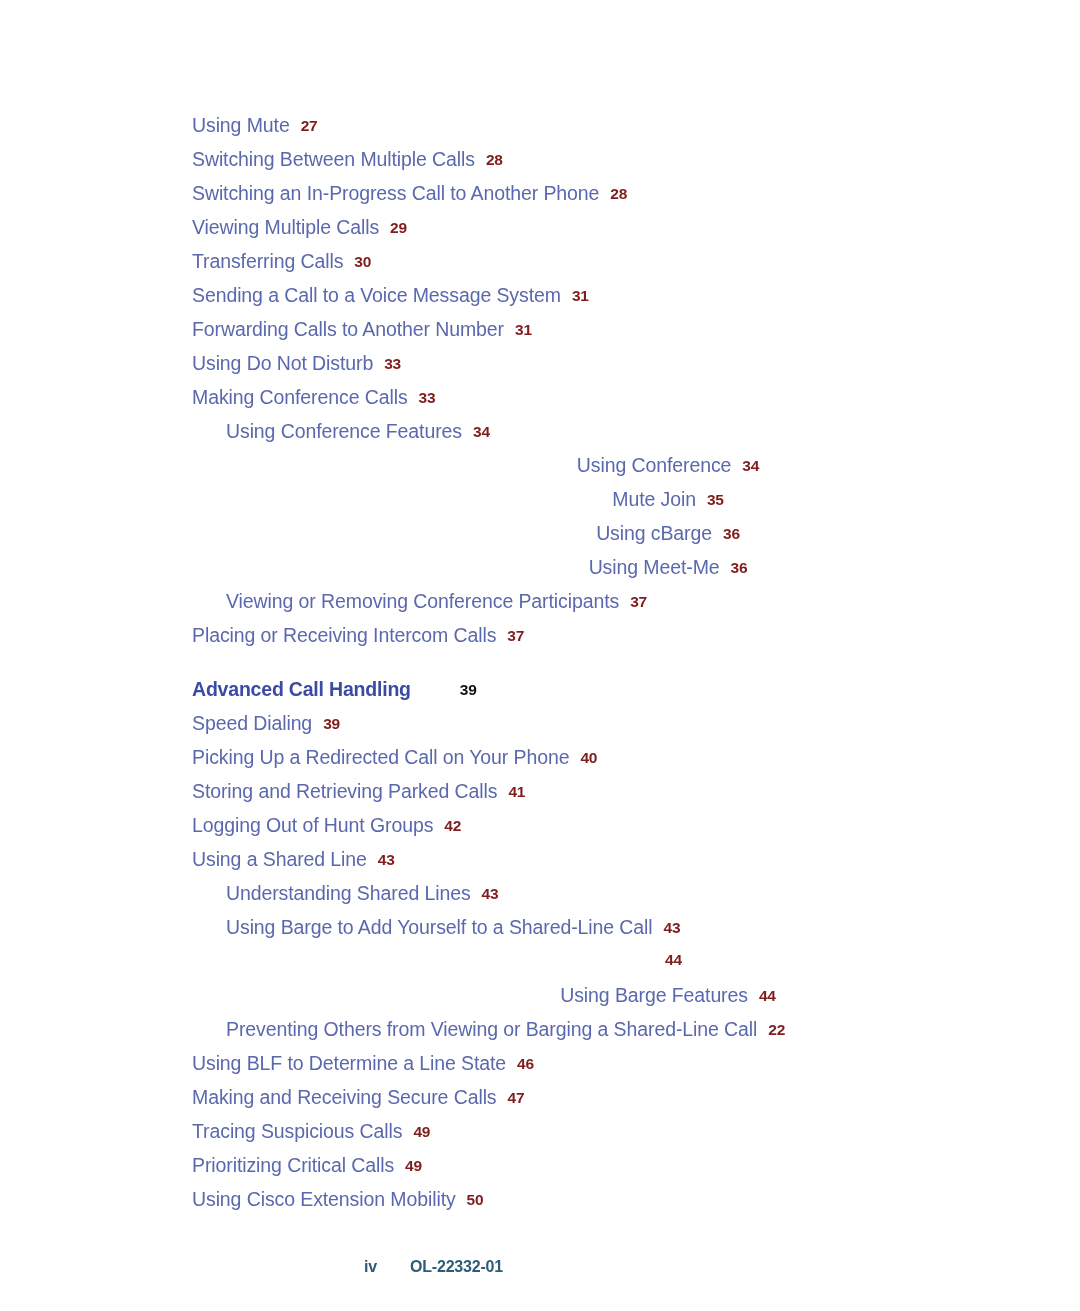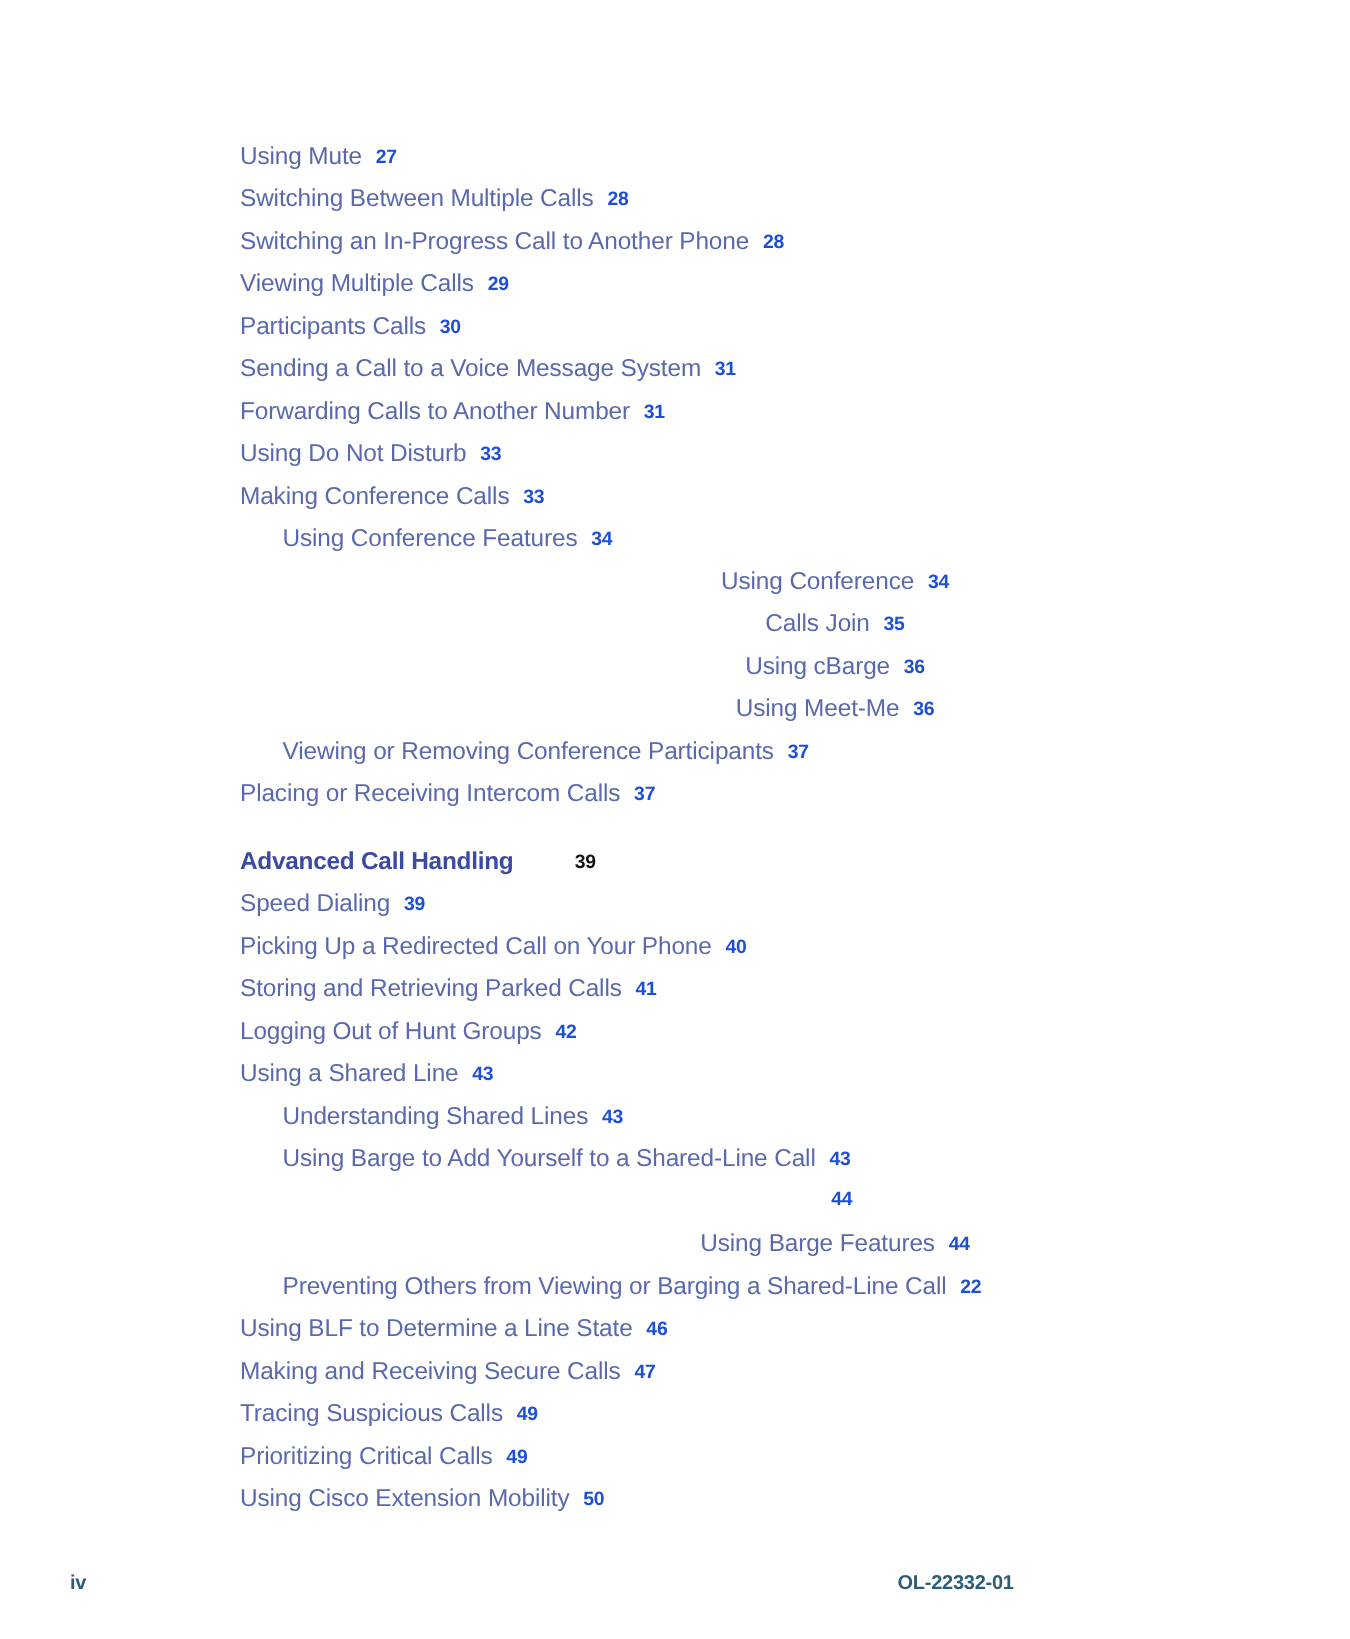--- a/index.html
+++ b/index.html
@@ -49,21 +49,21 @@
 
   .toc-entry .title {
     display: inline-block;
   }
 
   .toc-entry .pageno {
     display: inline-block;
     margin-left: 11px;
     font-size: 15.5px;
     font-weight: 700;
-    color: #1d4ed8;
+    color: #7f1d1d;
     letter-spacing: -0.2px;
     position: relative;
     top: -1px;
   }
 
   
   .toc-entry.heading {
     margin-top: 20px;
     font-weight: 700;
     color: #3b4aa3;
@@ -82,21 +82,21 @@
   .footer {
     position: absolute;
     left: 0;
     right: 0;
     top: 1250px;
     height: 34px;
     padding: 0 58px 0 56px;
     box-sizing: border-box;
     display: flex;
     align-items: center;
-    justify-content: space-between;
+    justify-content: center;
     font-size: 16px;
     font-weight: 700;
     color: #2b5c78;
     letter-spacing: -0.2px;
   }
 
   .footer .folio-left { text-align: left; }
   .footer .folio-right { text-align: right; margin-left: 33px; }
 </style>
 </head>
@@ -115,21 +115,21 @@
       </div>
       <div class="toc-entry lvl0">
         <span class="title">Switching an In-Progress Call to Another Phone</span>
         <span class="pageno">28</span>
       </div>
       <div class="toc-entry lvl0">
         <span class="title">Viewing Multiple Calls</span>
         <span class="pageno">29</span>
       </div>
       <div class="toc-entry lvl0">
-        <span class="title">Participants Calls</span>
+        <span class="title">Transferring Calls</span>
         <span class="pageno">30</span>
       </div>
       <div class="toc-entry lvl0">
         <span class="title">Sending a Call to a Voice Message System</span>
         <span class="pageno">31</span>
       </div>
       <div class="toc-entry lvl0">
         <span class="title">Forwarding Calls to Another Number</span>
         <span class="pageno">31</span>
       </div>
@@ -143,21 +143,21 @@
       </div>
       <div class="toc-entry lvl1">
         <span class="title">Using Conference Features</span>
         <span class="pageno">34</span>
       </div>
       <div class="toc-entry lvl2">
         <span class="title">Using Conference</span>
         <span class="pageno">34</span>
       </div>
       <div class="toc-entry lvl2">
-        <span class="title">Calls Join</span>
+        <span class="title">Mute Join</span>
         <span class="pageno">35</span>
       </div>
       <div class="toc-entry lvl2">
         <span class="title">Using cBarge</span>
         <span class="pageno">36</span>
       </div>
       <div class="toc-entry lvl2">
         <span class="title">Using Meet-Me</span>
         <span class="pageno">36</span>
       </div>

